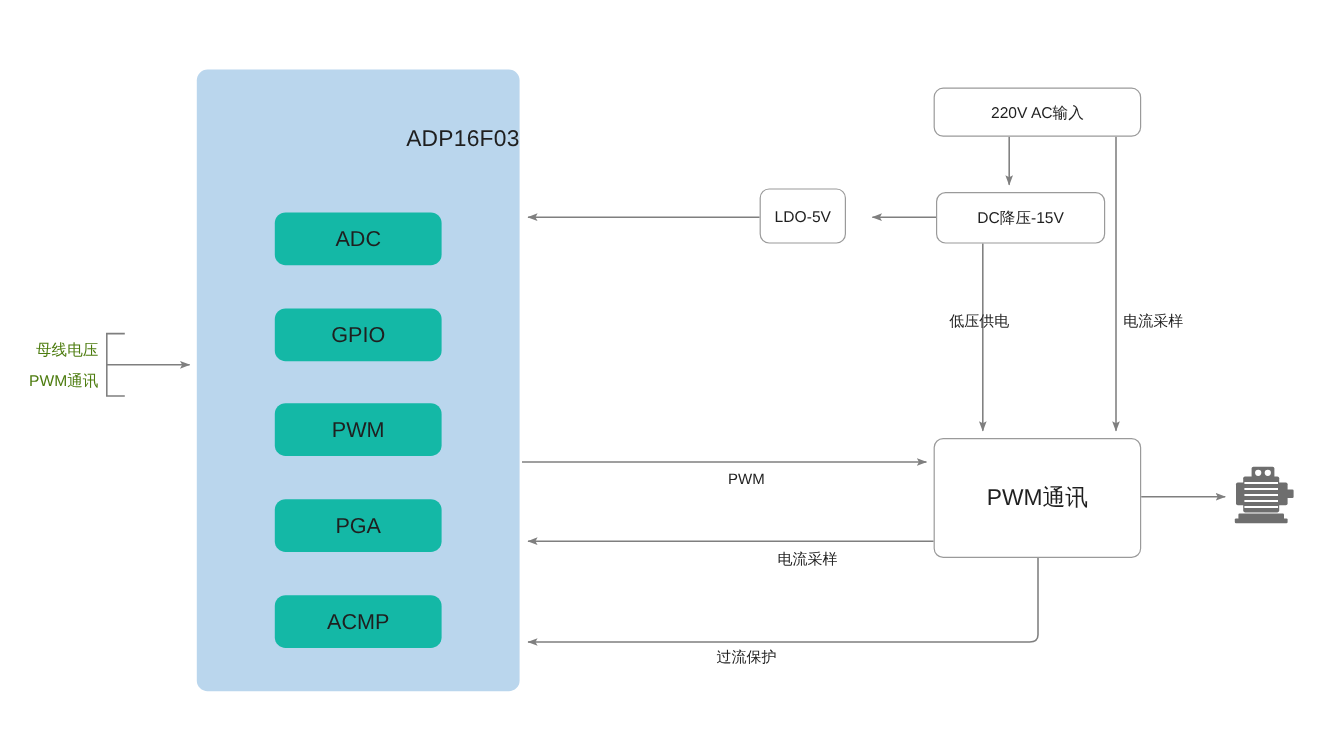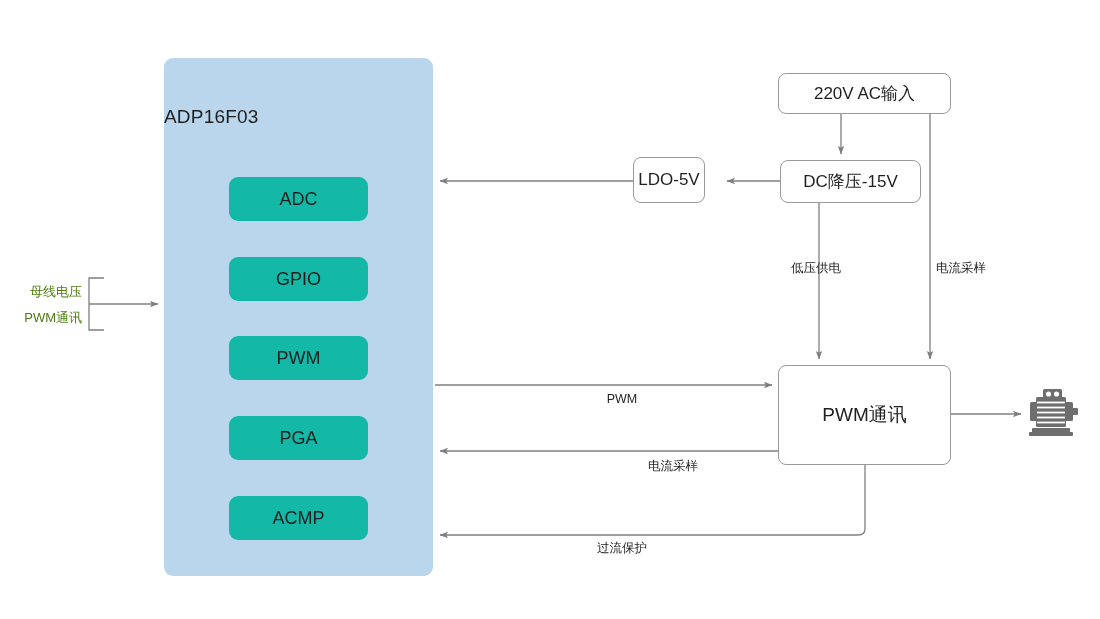--- a/index.html
+++ b/index.html
@@ -35,21 +35,21 @@
     width: 269px;
     height: 518px;
     background: #bad6ed;
     border-radius: 9px;
   }
   .mcu-title {
     position: absolute;
     left: 164px;
     top: 106px;
     width: 269px;
-    text-align: left;
+    text-align: right;
     font-size: 19px;
     color: #1f1f1f;
     letter-spacing: 0.2px;
   }
   .mcu-block {
     position: absolute;
     left: 229px;
     width: 139px;
     height: 44px;
     background: #14b8a6;
@@ -63,21 +63,21 @@
 
   
   .obox {
     position: absolute;
     background: #ffffff;
     border: 1px solid #9a9a9a;
     border-radius: 8px;
     display: flex;
     align-items: center;
     justify-content: center;
-    font-size: 17px;
+    font-size: 13px;
     color: #1f1f1f;
     box-sizing: border-box;
     white-space: nowrap;
   }
   #box-ac     { left: 778px; top: 73px;  width: 173px; height: 41px; }
   #box-dc     { left: 780px; top: 160px; width: 141px; height: 43px; }
   #box-ldo    { left: 633px; top: 157px; width: 72px;  height: 46px; }
   #box-ipm    { left: 778px; top: 365px; width: 173px; height: 100px; font-size: 19px; }
 
   

